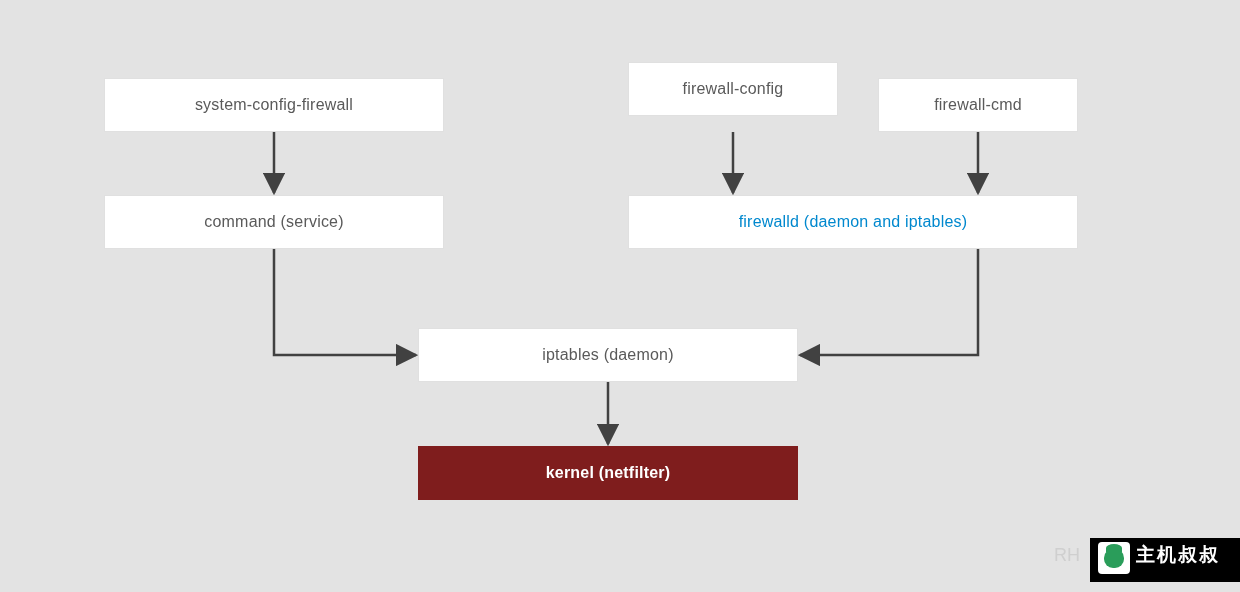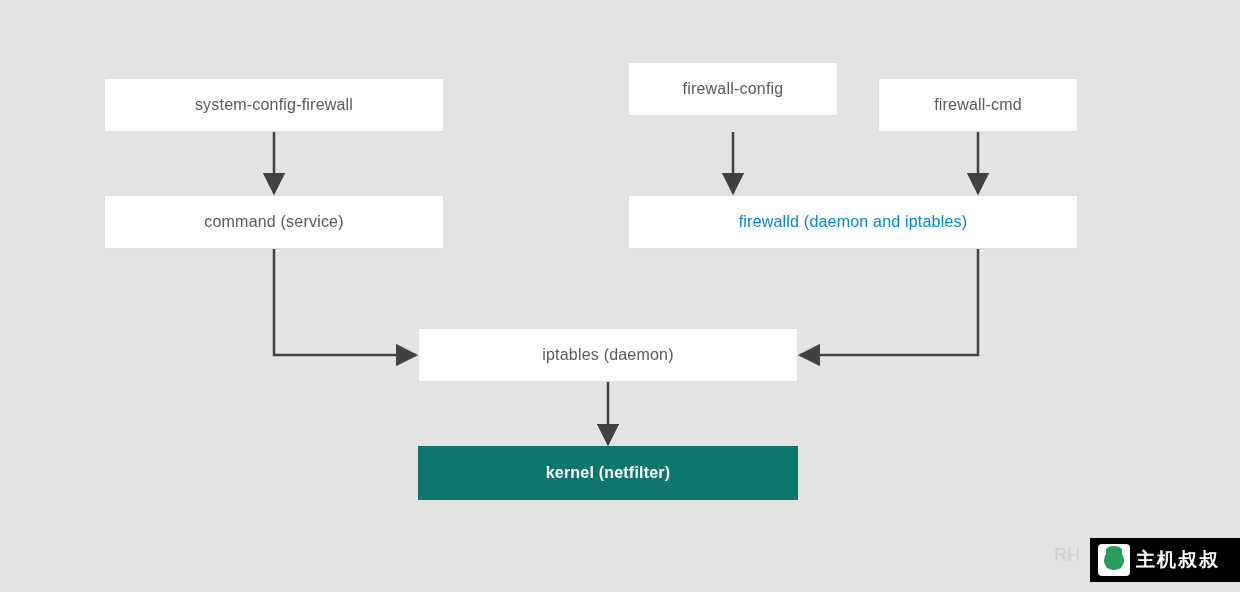--- a/index.html
+++ b/index.html
@@ -18,21 +18,21 @@
     display: flex;
     align-items: center;
     justify-content: center;
     font-size: 16px;
     color: #5a5a5a;
     font-weight: 500;
     letter-spacing: 0.2px;
   }
   .box.highlight { color: #0088ce; }
   .box.kernel {
-    background: #0f766e;
+    background: #7f1d1d;
     color: #ffffff;
     border: none;
     font-weight: 700;
   }
   svg.arrows {
     position: absolute;
     left: 0; top: 0;
     width: 1240px;
     height: 592px;
     pointer-events: none;
@@ -46,21 +46,20 @@
     font-weight: 500;
   }
   .logo-strip {
     position: absolute;
     right: 0;
     bottom: 10px;
     width: 150px;
     height: 44px;
     background: #000000;
     display: flex;
-    align-items: center;
     gap: 6px;
     padding: 4px 8px;
   }
   .logo-avatar {
     width: 32px; height: 32px;
     background: #ffffff;
     border-radius: 4px;
     display: flex; align-items: center; justify-content: center;
   }
   .logo-avatar-inner {

